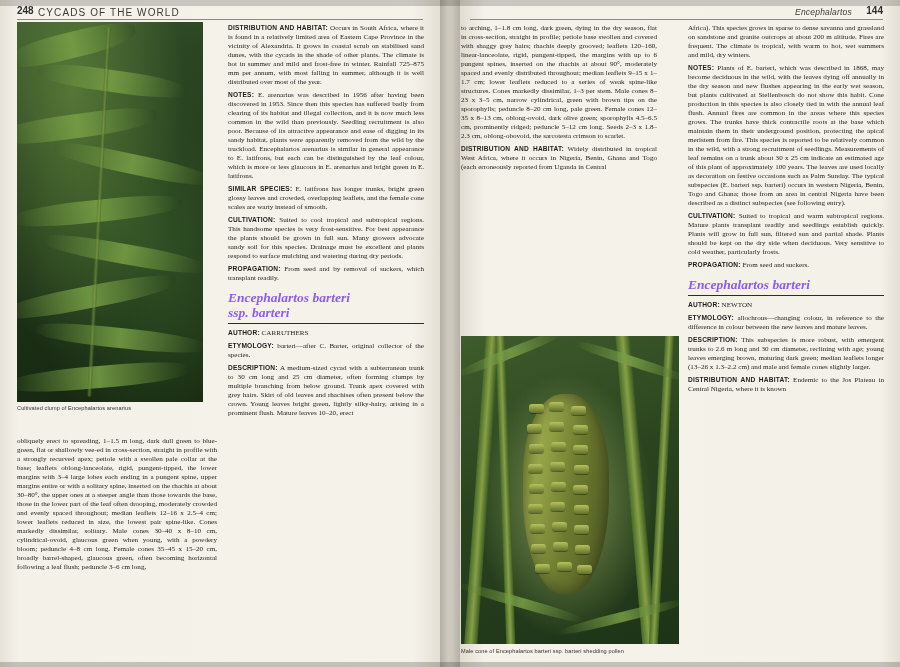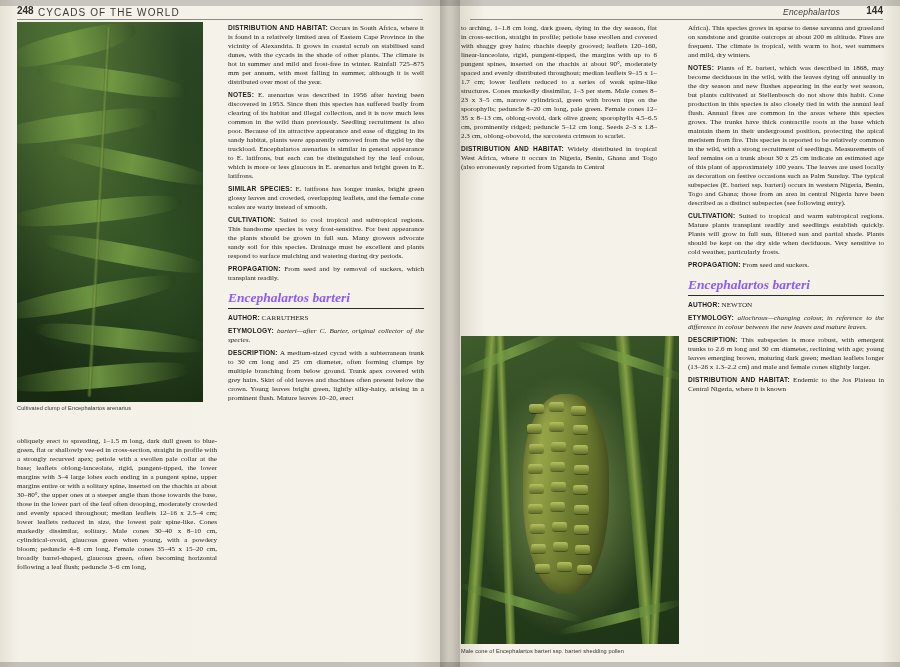--- a/index.html
+++ b/index.html
@@ -41,21 +41,21 @@
     position:absolute;height:1px;background:#8b8b82;
   }
 
   
   .col{
     position:absolute;font-size:7.1px;line-height:1.27;color:#1d1d1a;
     text-align:justify;
   }
   .col p{margin:0 0 4px 0;}
   .col .hang{margin:0 0 4px 0;}
-  i, .i{font-style:italic;}
+  i, .i{}
   .sect{font-weight:bold;font-family:"Liberation Sans",sans-serif;font-size:6.6px;letter-spacing:.2px;}
 
   .species-head{
     font-style:italic;font-weight:bold;font-size:13.5px;line-height:1.12;
     color:#8b5cf6;margin:7px 0 2px 0;font-family:"Liberation Serif",serif;
   }
   .species-head .sub{display:block;}
   .headrule{height:1px;background:#2b2b28;margin:3px 0 5px 0;}
 
   
@@ -104,21 +104,21 @@
 
 <div class="spread">
 
   <div class="page left"></div>
   <div class="page right"></div>
 
   <div class="folio" style="left:17px;">248</div>
   <div class="runhead" style="left:38px;">CYCADS OF THE WORLD</div>
   <div class="rule" style="left:17px;top:19px;width:406px;"></div>
 
-  <div class="runhead" style="right:60px;font-style:italic;text-transform:none;font-size:8.5px;letter-spacing:.2px;">Encephalartos</div>
+  <div class="runhead" style="right:48px;font-style:italic;text-transform:none;font-size:8.5px;letter-spacing:.2px;">Encephalartos</div>
   <div class="folio" style="right:17px;">144</div>
   <div class="rule" style="left:470px;top:19px;width:413px;"></div>
 
   <div class="photo" id="photo-cycad-clump">
     <div class="leafblade" style="left:-10px;top:10px;width:130px;height:26px;transform:rotate(-14deg);"></div>
     <div class="leafblade" style="left:20px;top:48px;width:150px;height:22px;transform:rotate(8deg);"></div>
     <div class="leafblade" style="left:-20px;top:92px;width:160px;height:24px;transform:rotate(-8deg);"></div>
     <div class="leafblade" style="left:35px;top:132px;width:160px;height:20px;transform:rotate(12deg);"></div>
     <div class="leafblade" style="left:-5px;top:178px;width:170px;height:22px;transform:rotate(-6deg);"></div>
     <div class="leafblade" style="left:25px;top:222px;width:165px;height:20px;transform:rotate(10deg);"></div>
@@ -135,31 +135,32 @@
 
   <div class="col" style="left:228px;top:24px;width:196px;height:630px;">
     <p class="hang"><span class="sect">DISTRIBUTION AND HABITAT:</span> <span>Occurs in South Africa, where it is found in a relatively limited area of Eastern Cape Province in the vicinity of Alexandria. It grows in coastal scrub on stabilised sand dunes, with the cycads in the shade of other plants. The climate is hot in summer and mild and frost-free in winter. Rainfall 725–875 mm per annum, with most falling in summer, although it is well distributed over most of the year.</span></p>
     <p class="hang"><span class="sect">NOTES:</span> <span>E. arenarius was described in 1956 after having been discovered in 1953. Since then this species has suffered badly from clearing of its habitat and illegal collection, and it is now much less common in the wild than previously. Seedling recruitment is also poor. Because of its attractive appearance and ease of digging in its sandy habitat, plants were apparently removed from the wild by the truckload. Encephalartos arenarius is similar in general appearance to E. latifrons, but each can be distinguished by the leaf colour, which is more or less glaucous in E. arenarius and bright green in E. latifrons.</span></p>
     <p class="hang"><span class="sect">SIMILAR SPECIES:</span> <span>E. latifrons has longer trunks, bright green glossy leaves and crowded, overlapping leaflets, and the female cone scales are warty instead of smooth.</span></p>
     <p class="hang"><span class="sect">CULTIVATION:</span> <span>Suited to cool tropical and subtropical regions. This handsome species is very frost-sensitive. For best appearance the plants should be grown in full sun. Many growers advocate sandy soil for this species. Drainage must be excellent and plants respond to surface mulching and watering during dry periods.</span></p>
     <p class="hang"><span class="sect">PROPAGATION:</span> <span>From seed and by removal of suckers, which transplant readily.</span></p>
 
     <div class="species-head">
       <span>Encephalartos barteri</span>
+      <span class="sub">ssp. barteri</span>
     </div>
     <div class="headrule"></div>
 
     <p class="hang"><span class="sect">AUTHOR:</span> <span>CARRUTHERS</span></p>
     <p class="hang"><span class="sect">ETYMOLOGY:</span> <span class="i">barteri—after C. Barter, original collector of the species.</span></p>
     <p class="hang"><span class="sect">DESCRIPTION:</span> <span>A medium-sized cycad with a subterranean trunk to 30 cm long and 25 cm diameter, often forming clumps by multiple branching from below ground. Trunk apex covered with grey hairs. Skirt of old leaves and rhachises often present below the crown. Young leaves bright green, lightly silky-hairy, arising in a prominent flush. Mature leaves 10–20, erect</span></p>
   </div>
 
   <div class="col" style="left:461px;top:24px;width:196px;height:300px;">
     <p>to arching, 1–1.8 cm long, dark green, dying in the dry season, flat in cross-section, straight in profile; petiole base swollen and covered with shaggy grey hairs; rhachis deeply grooved; leaflets 120–160, linear-lanceolate, rigid, pungent-tipped, the margins with up to 6 pungent spines, inserted on the rhachis at about 90°, moderately spaced and evenly distributed throughout; median leaflets 9–15 x 1–1.7 cm; lower leaflets reduced to a series of weak spine-like structures. Cones markedly dissimilar, 1–3 per stem. Male cones 8–23 x 3–5 cm, narrow cylindrical, green with brown tips on the sporophylls; peduncle 8–20 cm long, pale green. Female cones 12–35 x 8–13 cm, oblong-ovoid, dark olive green; sporophylls 4.5–6.5 cm, prominently ridged; peduncle 5–12 cm long. Seeds 2–3 x 1.8–2.3 cm, oblong-obovoid, the sarcotesta crimson to scarlet.</p>
-    <p class="hang"><span class="sect">DISTRIBUTION AND HABITAT:</span> <span>Widely distributed in tropical West Africa, where it occurs in Nigeria, Benin, Ghana and Togo (also erroneously reported from Uganda in Central</span></p>
+    <p class="hang"><span class="sect">DISTRIBUTION AND HABITAT:</span> <span>Widely distributed in tropical West Africa, where it occurs in Nigeria, Benin, Ghana and Togo (each erroneously reported from Uganda in Central</span></p>
   </div>
 
   <div class="photo" id="photo-male-cone">
     <div class="stalk" style="left:14px;top:-10px;width:13px;height:330px;transform:rotate(4deg);"></div>
     <div class="stalk" style="left:40px;top:-10px;width:9px;height:330px;transform:rotate(-2deg);"></div>
     <div class="stalk" style="left:168px;top:-10px;width:14px;height:330px;transform:rotate(-5deg);"></div>
     <div class="stalk" style="left:196px;top:-10px;width:9px;height:330px;transform:rotate(3deg);"></div>
     <div class="leafblade" style="left:-10px;top:12px;width:120px;height:10px;transform:rotate(-22deg);"></div>
     <div class="leafblade" style="left:110px;top:20px;width:120px;height:10px;transform:rotate(18deg);"></div>
     <div class="leafblade" style="left:-4px;top:262px;width:130px;height:10px;transform:rotate(16deg);"></div>

